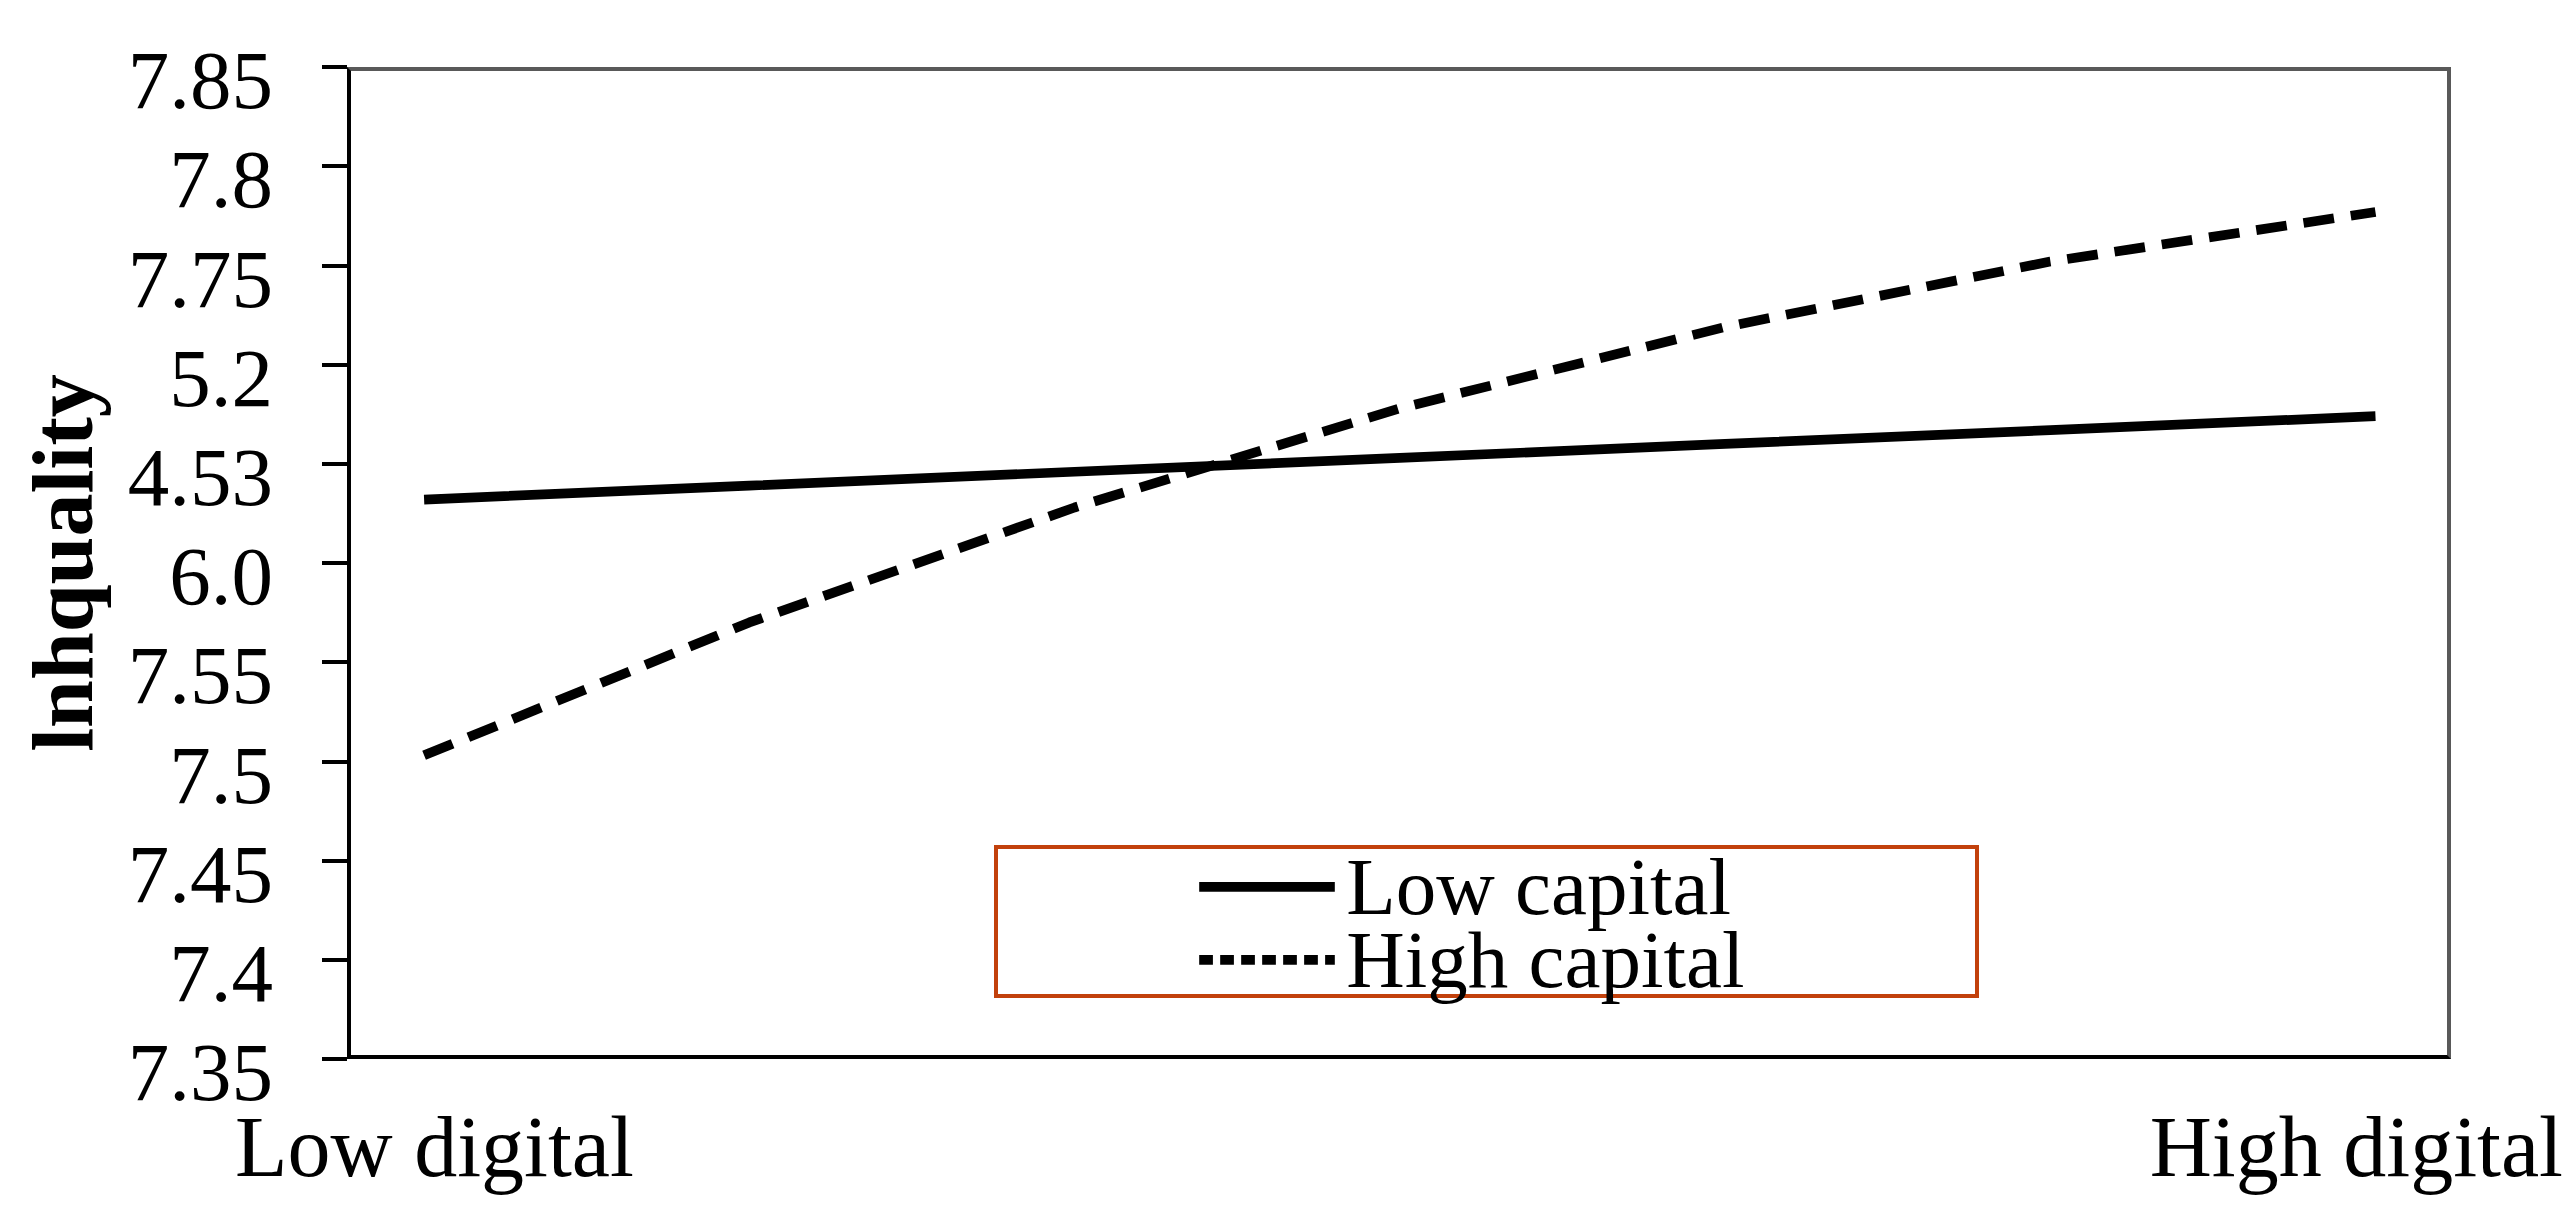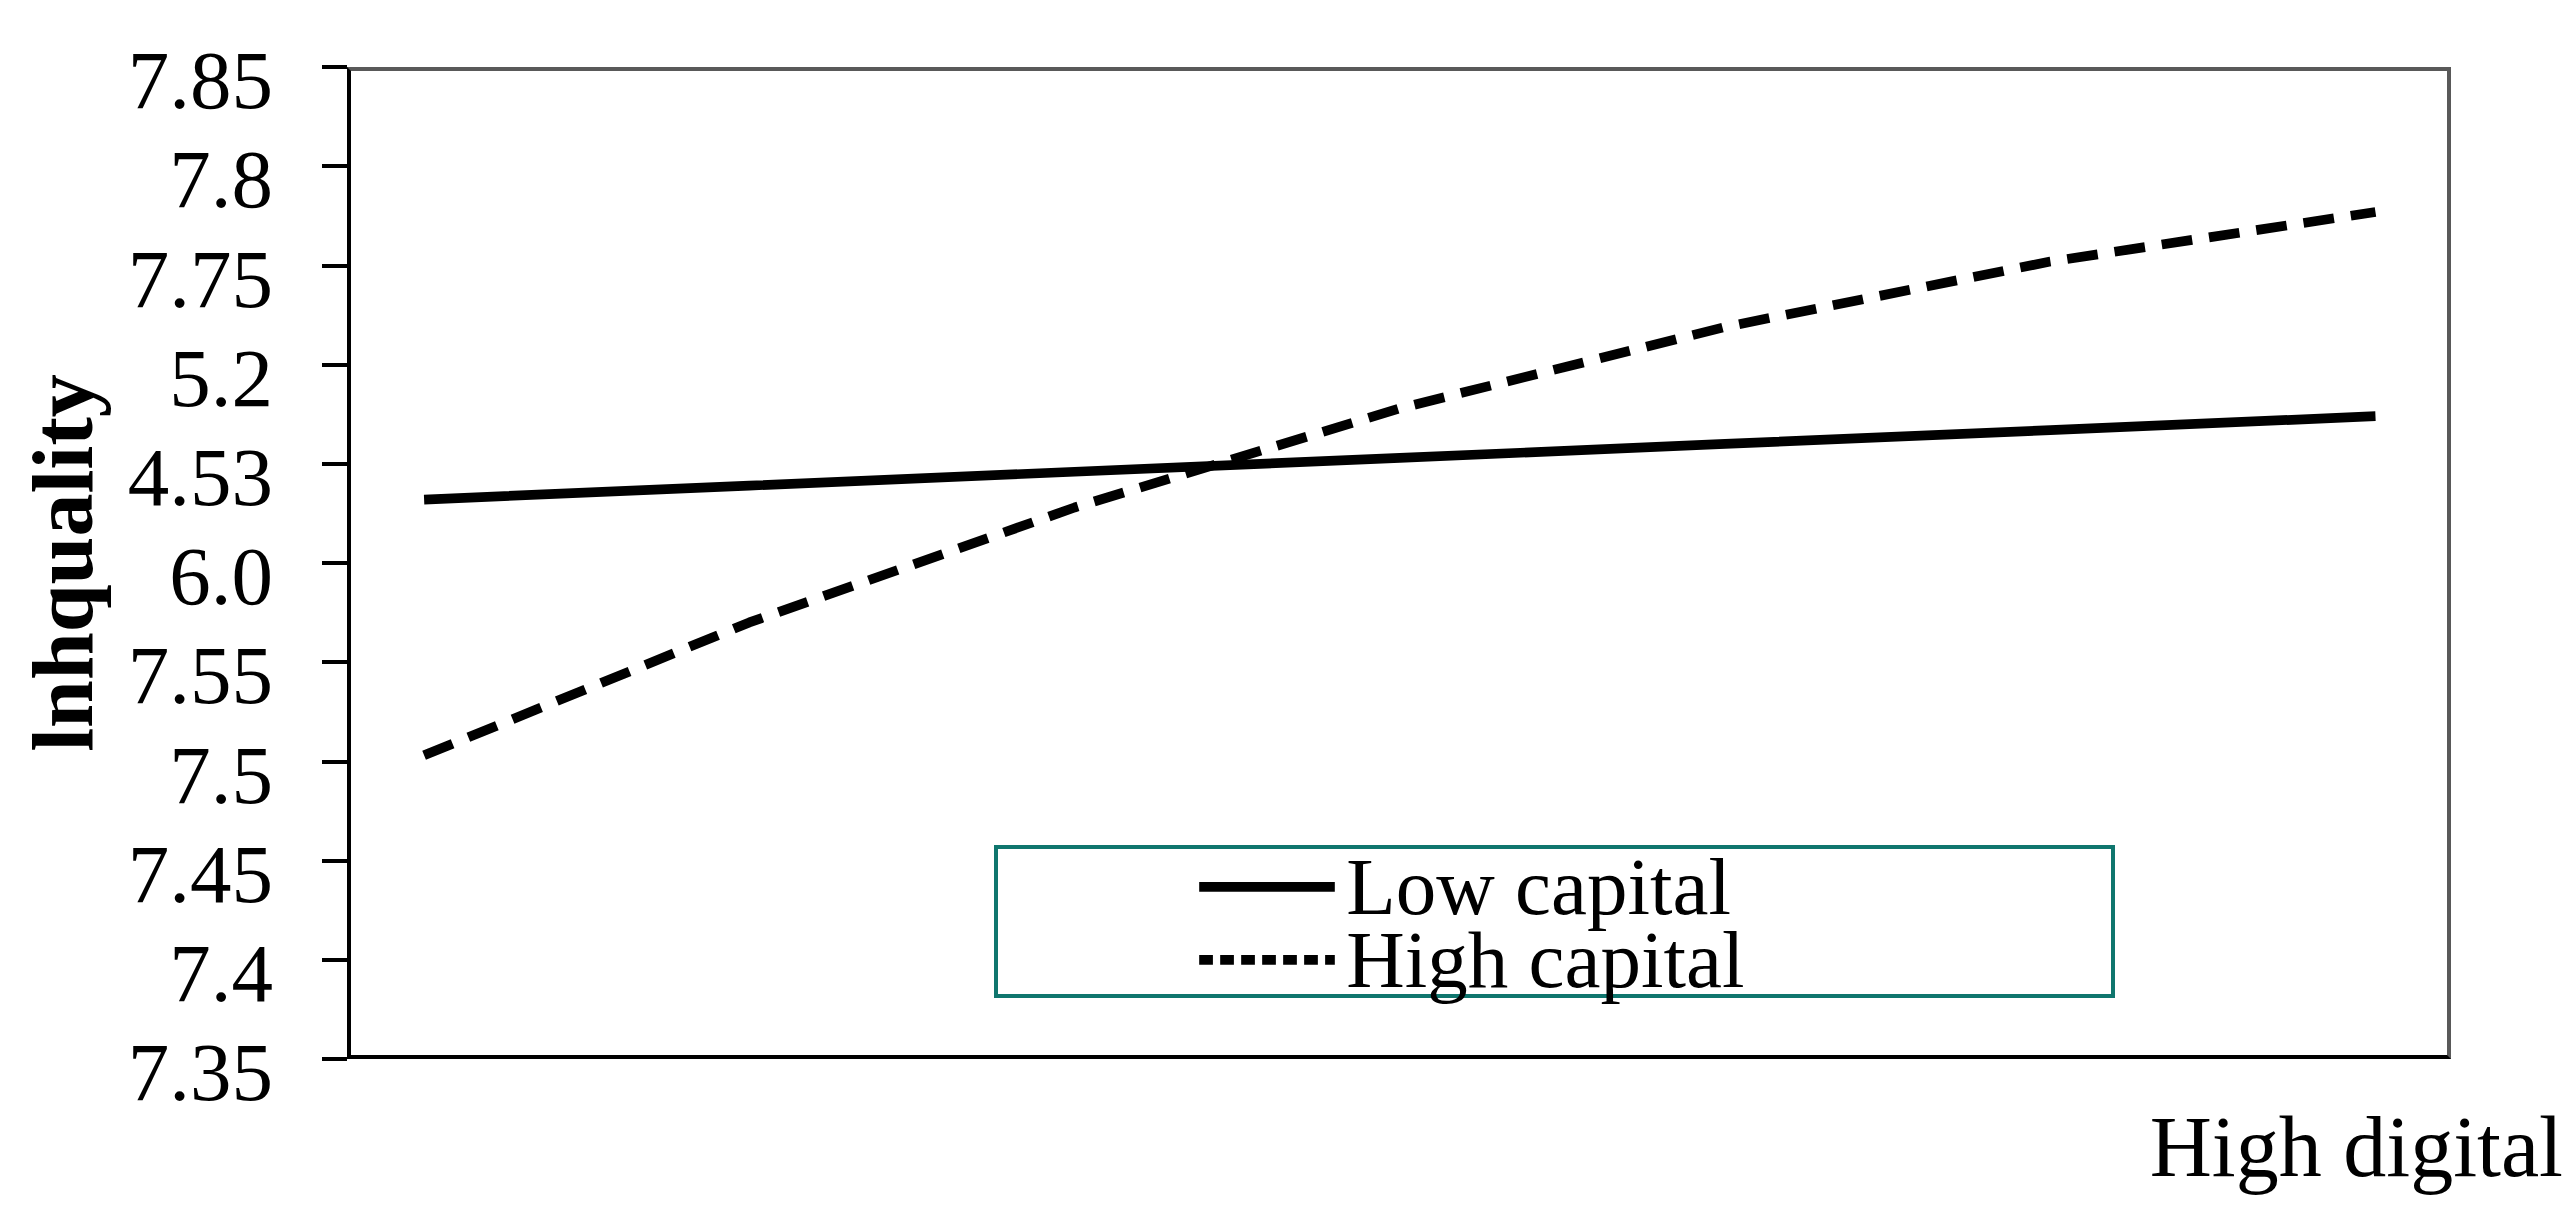--- a/index.html
+++ b/index.html
@@ -47,23 +47,23 @@
     position:absolute;
     top:1104px;
     font-size:86px;line-height:1;
     white-space:nowrap;
   }
   #xlabel-low{left:235px;}
   #xlabel-high{right:13px;}
   #legend-box{
     position:absolute;
     left:994px;top:845px;
-    width:1121px;height:153px;
+    width:985px;height:153px;
     box-sizing:border-box;
-    border:4px solid #0f766e;
+    border:4px solid #c2410c;
     background:#ffffff;
   }
   .legend-row{
     position:absolute;
     left:201px;
     height:76px;
     display:flex;align-items:center;
   }
   .legend-row.row-0{top:0px;}
   .legend-row.row-1{top:73px;}
@@ -104,20 +104,21 @@
       <div class="ytick-mark" style="left: 322px; top: 958px;"></div>
       <div class="ytick-label" style="top: 960px;">7.4</div>
       <div class="ytick-mark" style="left: 322px; top: 1057px;"></div>
       <div class="ytick-label" style="top: 1059px;">7.35</div>
     </div>
 
   <div id="ylabel-wrap">
     <div id="ylabel">lnhquality</div>
   </div>
 
+  <div class="xlabel" id="xlabel-low">Low digital</div>
   <div class="xlabel" id="xlabel-high">High digital</div>
 
   <div id="legend-box">
     <div class="legend-row row-0">
       <svg class="legend-sample" viewBox="0 0 168 12" xmlns="http://www.w3.org/2000/svg">
         <line x1="0" y1="6" x2="168" y2="6" stroke="#000000" stroke-width="12"></line>
       </svg>
       <span class="legend-label">Low capital</span>
     </div>
     <div class="legend-row row-1">

